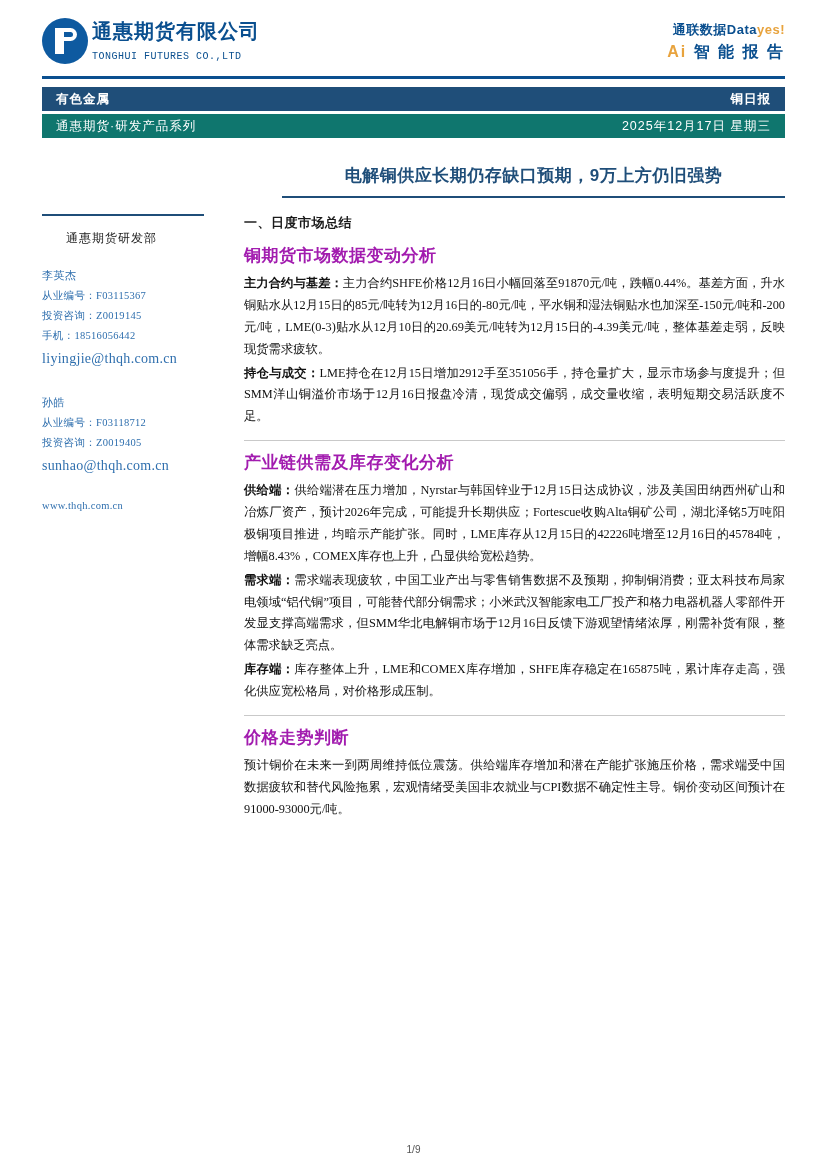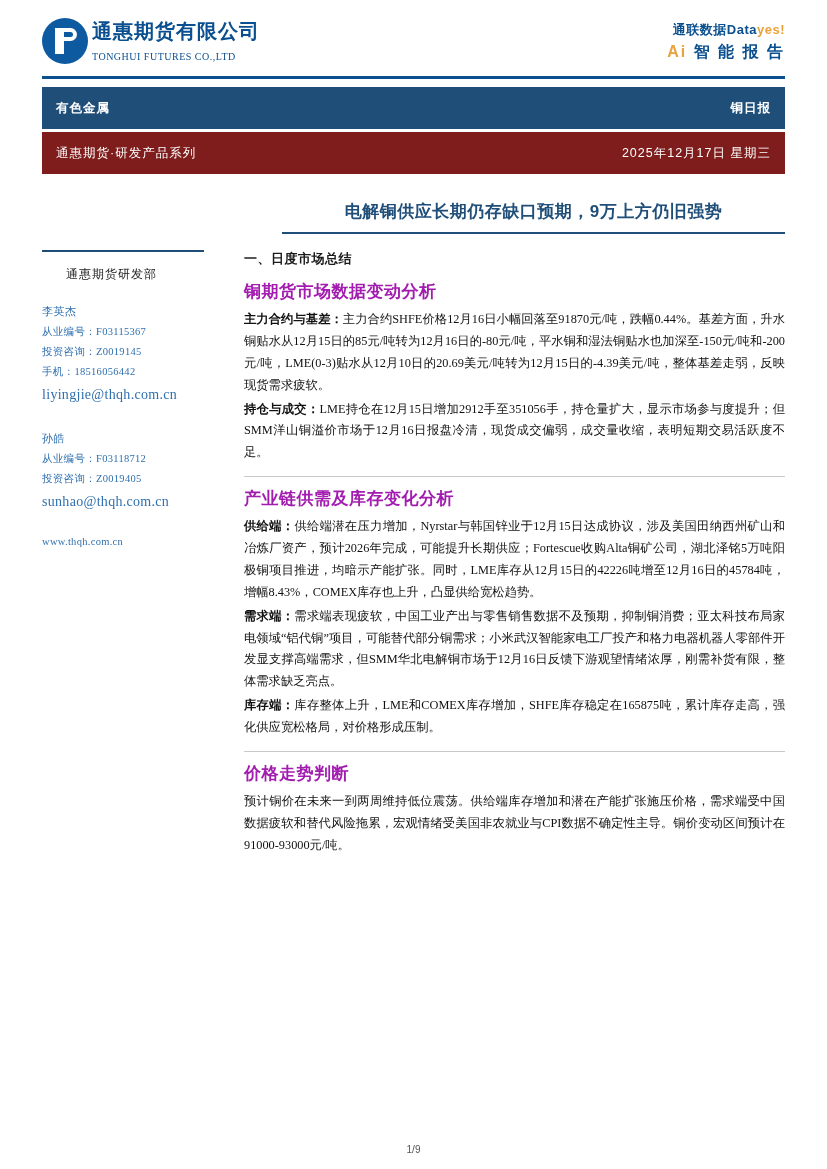--- a/index.html
+++ b/index.html
@@ -67,21 +67,21 @@
     line-height: 1.15;
   }
   .brand-cn {
     font-family: "Liberation Sans", sans-serif;
     font-size: 20px;
     font-weight: bold;
     color: #0a4f8f;
     letter-spacing: 1px;
   }
   .brand-en {
-    font-family: Liberation Serif, serif;
+    font-family: Liberation Mono, monospace;
     font-size: 10px;
     color: #0a4f8f;
     letter-spacing: 0.5px;
     margin-top: 8px;
   }
   .header-right {
     text-align: right;
     line-height: 1.25;
     padding-top: 4px;
   }
@@ -113,33 +113,33 @@
   }
 
   
   .bar {
     margin: 0 42px;
     display: flex;
     align-items: center;
     justify-content: space-between;
     box-sizing: border-box;
     padding: 4px 14px;
-    height: 42px;
+    height: 24px;
     font-family: "Liberation Sans", sans-serif;
     font-size: 12.5px;
     font-weight: bold;
     letter-spacing: 1px;
   }
   .bar-dark {
     background: #1f4e79;
     color: #ffffff;
     margin-top: 8px;
   }
   .bar-light {
-    background: #7f1d1d;
+    background: #0f766e;
     color: #ffffff;
     margin-top: 3px;
     font-weight: normal;
   }
 
   
   .headline-wrap {
     margin: 26px 42px 0 282px;
   }
   .headline {

